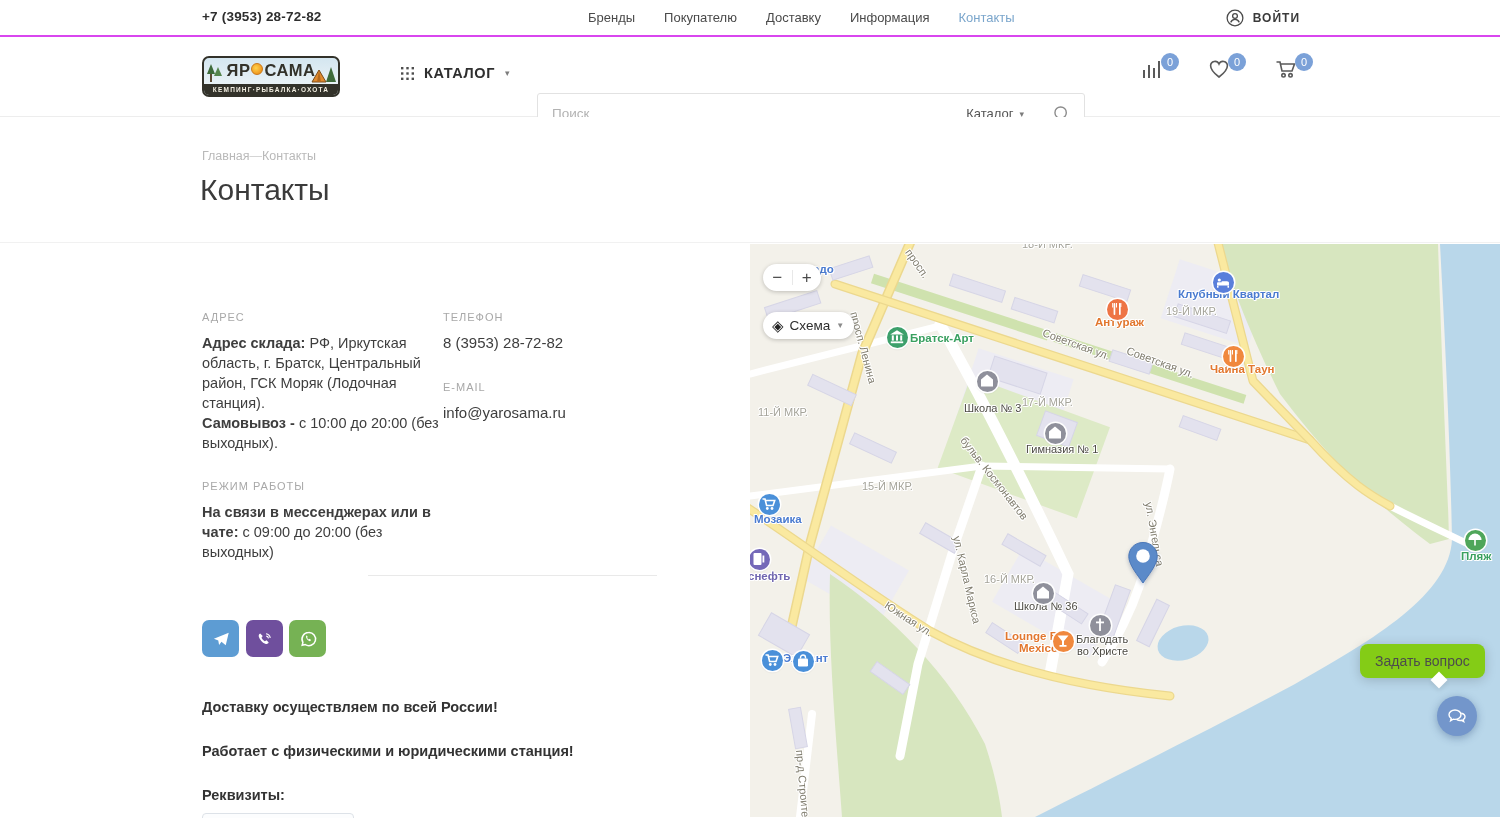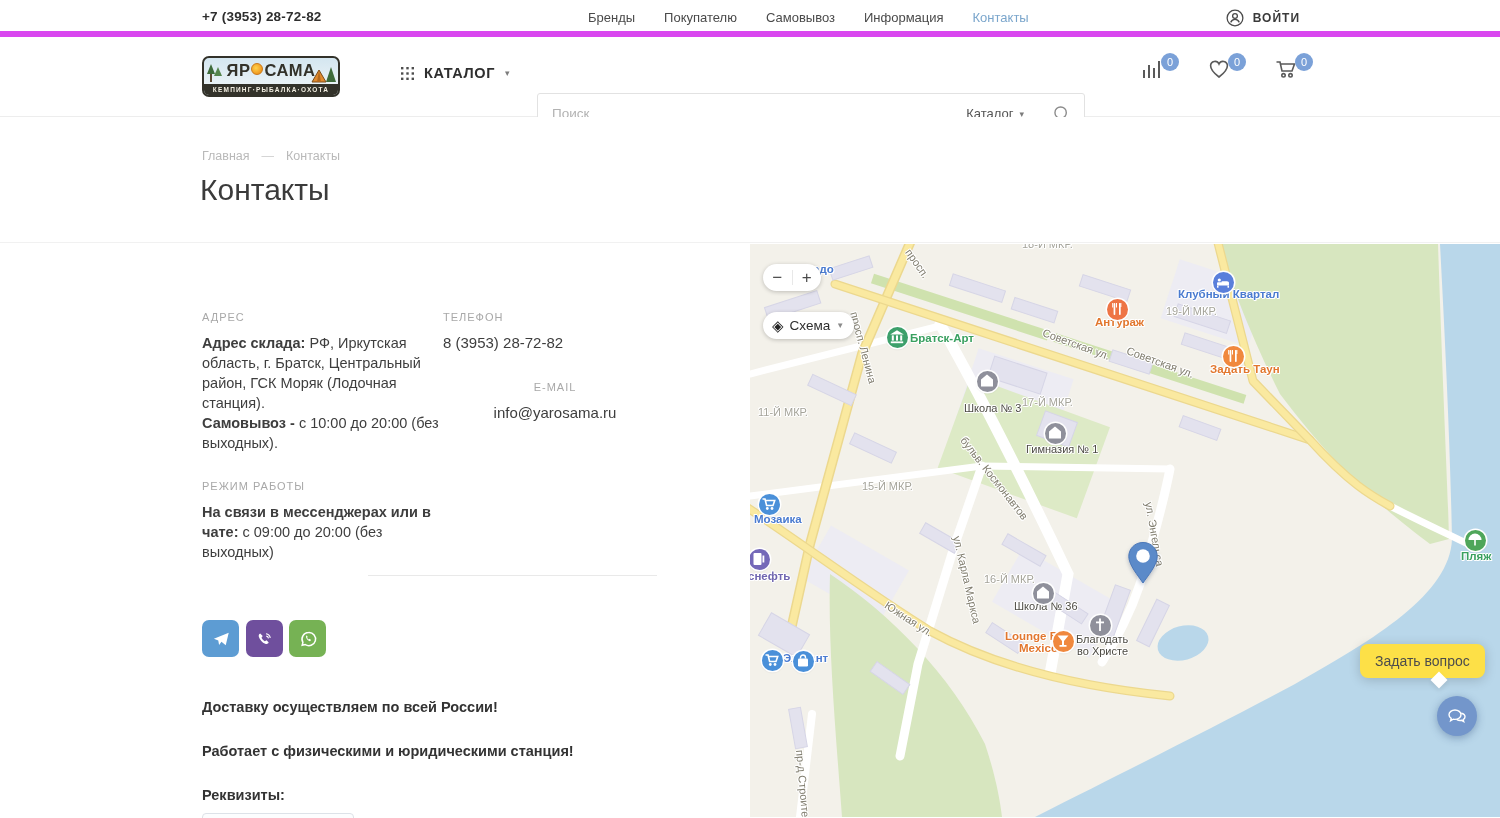--- a/index.html
+++ b/index.html
@@ -1,20 +1,20 @@
 <!DOCTYPE html>
 <html><head>
 <meta charset="utf-8">
 <style>
   html,body{margin:0;padding:0;width:1500px;height:818px;overflow:hidden;background:#fff;
     font-family:"Liberation Sans","DejaVu Sans",sans-serif;-webkit-font-smoothing:antialiased;}
   *{box-sizing:border-box;}
   a{text-decoration:none;}
   
-  .topbar{position:relative;height:37px;border-bottom:6px solid #d946ef;background:#fff;}
+  .topbar{position:relative;height:37px;border-bottom:2px solid #d946ef;background:#fff;}
   .phone{position:absolute;left:202px;top:9px;font-size:13.5px;font-weight:700;color:#2e2e2e;letter-spacing:.2px;}
   .topnav{position:absolute;left:588px;top:10px;display:flex;gap:29px;}
   .topnav a{font-size:13px;color:#4a4a4a;cursor:pointer;}
   .topnav a.active{color:#7ba6cc;}
   .login{position:absolute;right:200px;top:7px;display:flex;align-items:center;gap:7px;cursor:pointer;}
   .login span{font-size:12px;font-weight:700;letter-spacing:1px;color:#3a3a3a;text-transform:uppercase;}
   
   .header{position:relative;height:80px;border-bottom:1px solid #ededed;background:#fff;}
   .logo{position:absolute;left:202px;top:19px;width:138px;height:41px;border:2px solid #33322a;border-radius:7px;
     background:linear-gradient(#d4e6f0 0%,#e9f2f6 70%,#dfeef3 100%);overflow:hidden;cursor:pointer;}
@@ -29,21 +29,21 @@
   .search input{flex:1;border:none;outline:none;font-size:13.5px;color:#444;padding:0 14px;background:transparent;font-family:inherit;}
   .search input::placeholder{color:#b2b2b2;}
   .search-cat{display:flex;align-items:center;gap:6px;font-size:13px;color:#555;cursor:pointer;margin-right:16px;white-space:nowrap;}
   .search-btn{width:44px;height:100%;display:flex;align-items:center;justify-content:center;cursor:pointer;}
   .hicons{position:absolute;right:200px;top:20px;display:flex;gap:41px;}
   .hicon{position:relative;width:26px;height:26px;cursor:pointer;}
   .badge{position:absolute;top:-4px;right:-13px;min-width:18px;height:18px;border-radius:9px;background:#7ba1d8;color:#fff;
     font-size:11px;line-height:18px;text-align:center;padding:0 4px;}
   
   .crumb-area{position:relative;height:126px;border-bottom:1px solid #f1f1f1;background:#fff;}
-  .crumbs{position:absolute;left:202px;top:32px;font-size:12.5px;color:#b9b9b9;display:flex;gap:12px;}
+  .crumbs{position:absolute;left:202px;top:32px;font-size:12.5px;color:#b9b9b9;display:flex;gap:0;}
   .crumbs .sep{color:#cfcfcf;}
   .crumbs a{color:#b9b9b9;cursor:pointer;}
   .page-title{position:absolute;left:200px;top:56px;font-size:30px;color:#3b3b3b;font-weight:400;}
   
   .content{position:relative;height:574px;background:#fff;}
   .label-sm{font-size:11px;color:#a8a8a8;letter-spacing:1px;margin-bottom:6px;}
   .info{position:absolute;left:202px;top:64px;width:465px;font-size:14.5px;color:#3e3e3e;line-height:20px;}
   .info-grid{display:grid;grid-template-columns:241px 1fr;}
   .block{margin-bottom:17px;}
   .val{font-size:15px;color:#3e3e3e;}
@@ -65,35 +65,35 @@
     box-shadow:0 1px 4px rgba(0,0,0,.22);display:flex;align-items:center;}
   .zoomctl div{flex:1;text-align:center;font-size:17px;color:#4a4a4a;cursor:pointer;line-height:25px;}
   .zoomctl .zsep{flex:0 0 1px;height:15px;background:#e8e8e8;}
   .schema{position:absolute;left:13px;top:68px;height:27px;background:#fff;border-radius:14px;padding:0 10px 0 9px;
     box-shadow:0 1px 4px rgba(0,0,0,.22);display:flex;align-items:center;gap:6px;cursor:pointer;}
   .schema .diamond{font-size:15px;color:#222;line-height:1;}
   .schema b{font-size:13.5px;color:#2e2e2e;font-weight:400;}
   .schema .caret{font-size:8px;color:#8a8a8a;}
   .pin{position:absolute;left:375px;top:297px;filter:drop-shadow(0 2px 2px rgba(60,80,120,.35));}
   
-  .chat-tip{position:absolute;left:610px;top:400px;background:#fde047;border-radius:8px;padding:9px 15px;font-size:14px;color:#4c4c4c;
+  .chat-tip{position:absolute;left:610px;top:400px;background:#84cc16;border-radius:8px;padding:9px 15px;font-size:14px;color:#4c4c4c;
     box-shadow:0 2px 12px rgba(0,0,0,.18);white-space:nowrap;}
   .chat-tail{position:absolute;left:683px;top:430px;width:12px;height:12px;background:#fff;transform:rotate(45deg);box-shadow:2px 2px 5px rgba(0,0,0,.08);}
   .chat-btn{position:absolute;left:687px;top:452px;width:40px;height:40px;border-radius:50%;background:#7396cb;
     box-shadow:0 2px 8px rgba(40,70,120,.4);display:flex;align-items:center;justify-content:center;cursor:pointer;}
 </style>
 </head>
 <body>
 
 <div class="topbar">
   <div class="phone">+7 (3953) 28-72-82</div>
   <div class="topnav">
     <a>Бренды</a>
     <a>Покупателю</a>
-    <a>Самовывоз</a>
+    <a>Доставку</a>
     <a>Информация</a>
     <a class="active">Контакты</a>
   </div>
   <div class="login">
     <span style="display:flex;">
       <svg width="22" height="22" viewBox="0 0 24 24" fill="none" stroke="#4a4a4a" stroke-width="1.4">
         <circle cx="12" cy="12" r="8.6"></circle>
           <circle cx="12" cy="9.8" r="2.6"></circle>
         <path d="M7.3 16.8c1-2.1 2.7-3.2 4.7-3.2s3.7 1.1 4.7 3.2"></path>
       </svg>
@@ -207,21 +207,21 @@
         <div class="block" style="margin-top:23px;">
           <div class="label-sm">РЕЖИМ РАБОТЫ</div>
           <div><b>На связи в мессенджерах или в чате:</b><span> с 09:00 до 20:00 (без выходных)</span></div>
         </div>
       </div>
       <div>
         <div class="block">
           <div class="label-sm">ТЕЛЕФОН</div>
           <div class="val">8 (3953) 28-72-82</div>
         </div>
-        <div class="block" style="margin-top:24px;text-align:center;">
+        <div class="block" style="margin-top:24px;">
           <div class="label-sm">E-MAIL</div>
           <div class="val">info@yarosama.ru</div>
         </div>
       </div>
     </div>
 
     <div class="socials">
       <div class="soc" style="background:#5d9cd3;">
         <span style="display:flex;">
           <svg width="20" height="20" viewBox="0 0 22 22" fill="#fff">
@@ -330,21 +330,21 @@
     <div style="position:absolute;left:0;top:0;width:750px;height:573px;">
         <div class="mlabel b" style="left: 56px; top: 19px; color: rgb(74, 123, 208);">радо</div>
         <div class="mlabel" style="left: 158px; top: 0px; color: rgb(128, 125, 110); transform: rotate(55deg);">просп.</div>
         <div class="mlabel" style="left: 272px; top: -6px; color: rgb(165, 164, 154);">18-Й МКР.</div>
         <div class="mlabel b" style="left: 428px; top: 44px; color: rgb(74, 123, 208);">Клубный Квартал</div>
         <div class="mlabel" style="left: 416px; top: 61px; color: rgb(165, 164, 154);">19-Й МКР.</div>
         <div class="mlabel b" style="left: 345px; top: 72px; color: rgb(226, 119, 46);">Антураж</div>
         <div class="mlabel" style="left: 293px; top: 82px; color: rgb(128, 125, 110); transform: rotate(20deg);">Советская ул.</div>
         <div class="mlabel" style="left: 377px; top: 100px; color: rgb(128, 125, 110); transform: rotate(20deg);">Советская ул.</div>
         <div class="mlabel b" style="left: 160px; top: 88px; color: rgb(58, 160, 96);">Братск-Арт</div>
-        <div class="mlabel b" style="left: 460px; top: 119px; color: rgb(226, 119, 46);">Задать Таун</div>
+        <div class="mlabel b" style="left: 460px; top: 119px; color: rgb(226, 119, 46);">Чайна Таун</div>
         <div class="mlabel" style="left: 214px; top: 146px; color: rgb(76, 74, 67); margin-top: 12px;">Школа № 3</div>
         <div class="mlabel" style="left: 272px; top: 152px; color: rgb(165, 164, 154);">17-Й МКР.</div>
         <div class="mlabel" style="left: 104px; top: 62px; color: rgb(128, 125, 110); transform: rotate(75deg);">просп. Ленина</div>
         <div class="mlabel" style="left: 8px; top: 162px; color: rgb(165, 164, 154);">11-Й МКР.</div>
         <div class="mlabel" style="left: 276px; top: 199px; color: rgb(76, 74, 67);">Гимназия № 1</div>
         <div class="mlabel" style="left: 213px; top: 188px; color: rgb(128, 125, 110); transform: rotate(52deg);">бульв. Космонавтов</div>
         <div class="mlabel" style="left: 112px; top: 236px; color: rgb(165, 164, 154);">15-Й МКР.</div>
         <div class="mlabel b" style="left: 4px; top: 269px; color: rgb(74, 123, 208);">Мозаика</div>
         <div class="mlabel" style="left: 207px; top: 286px; color: rgb(128, 125, 110); transform: rotate(77deg);">ул. Карла Маркса</div>
         <div class="mlabel" style="left: 399px; top: 252px; color: rgb(128, 125, 110); transform: rotate(80deg);">ул. Энгельса</div>

